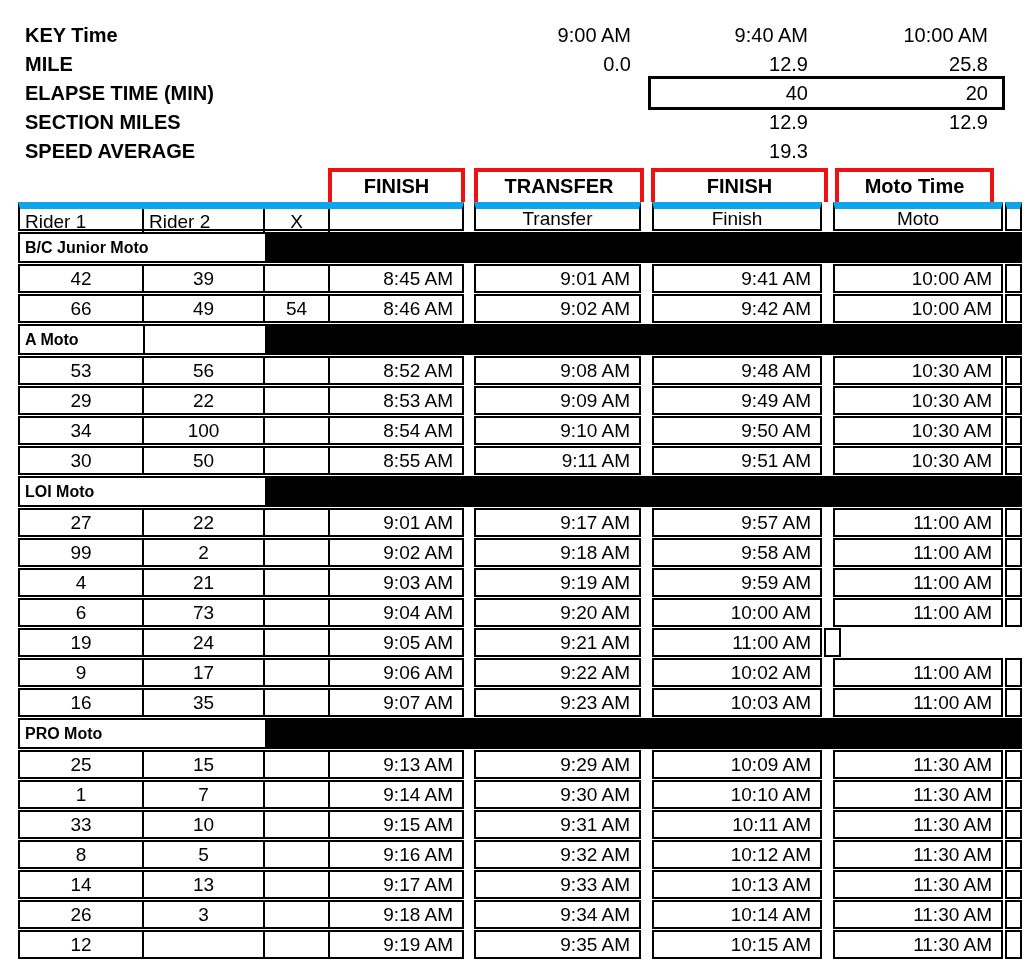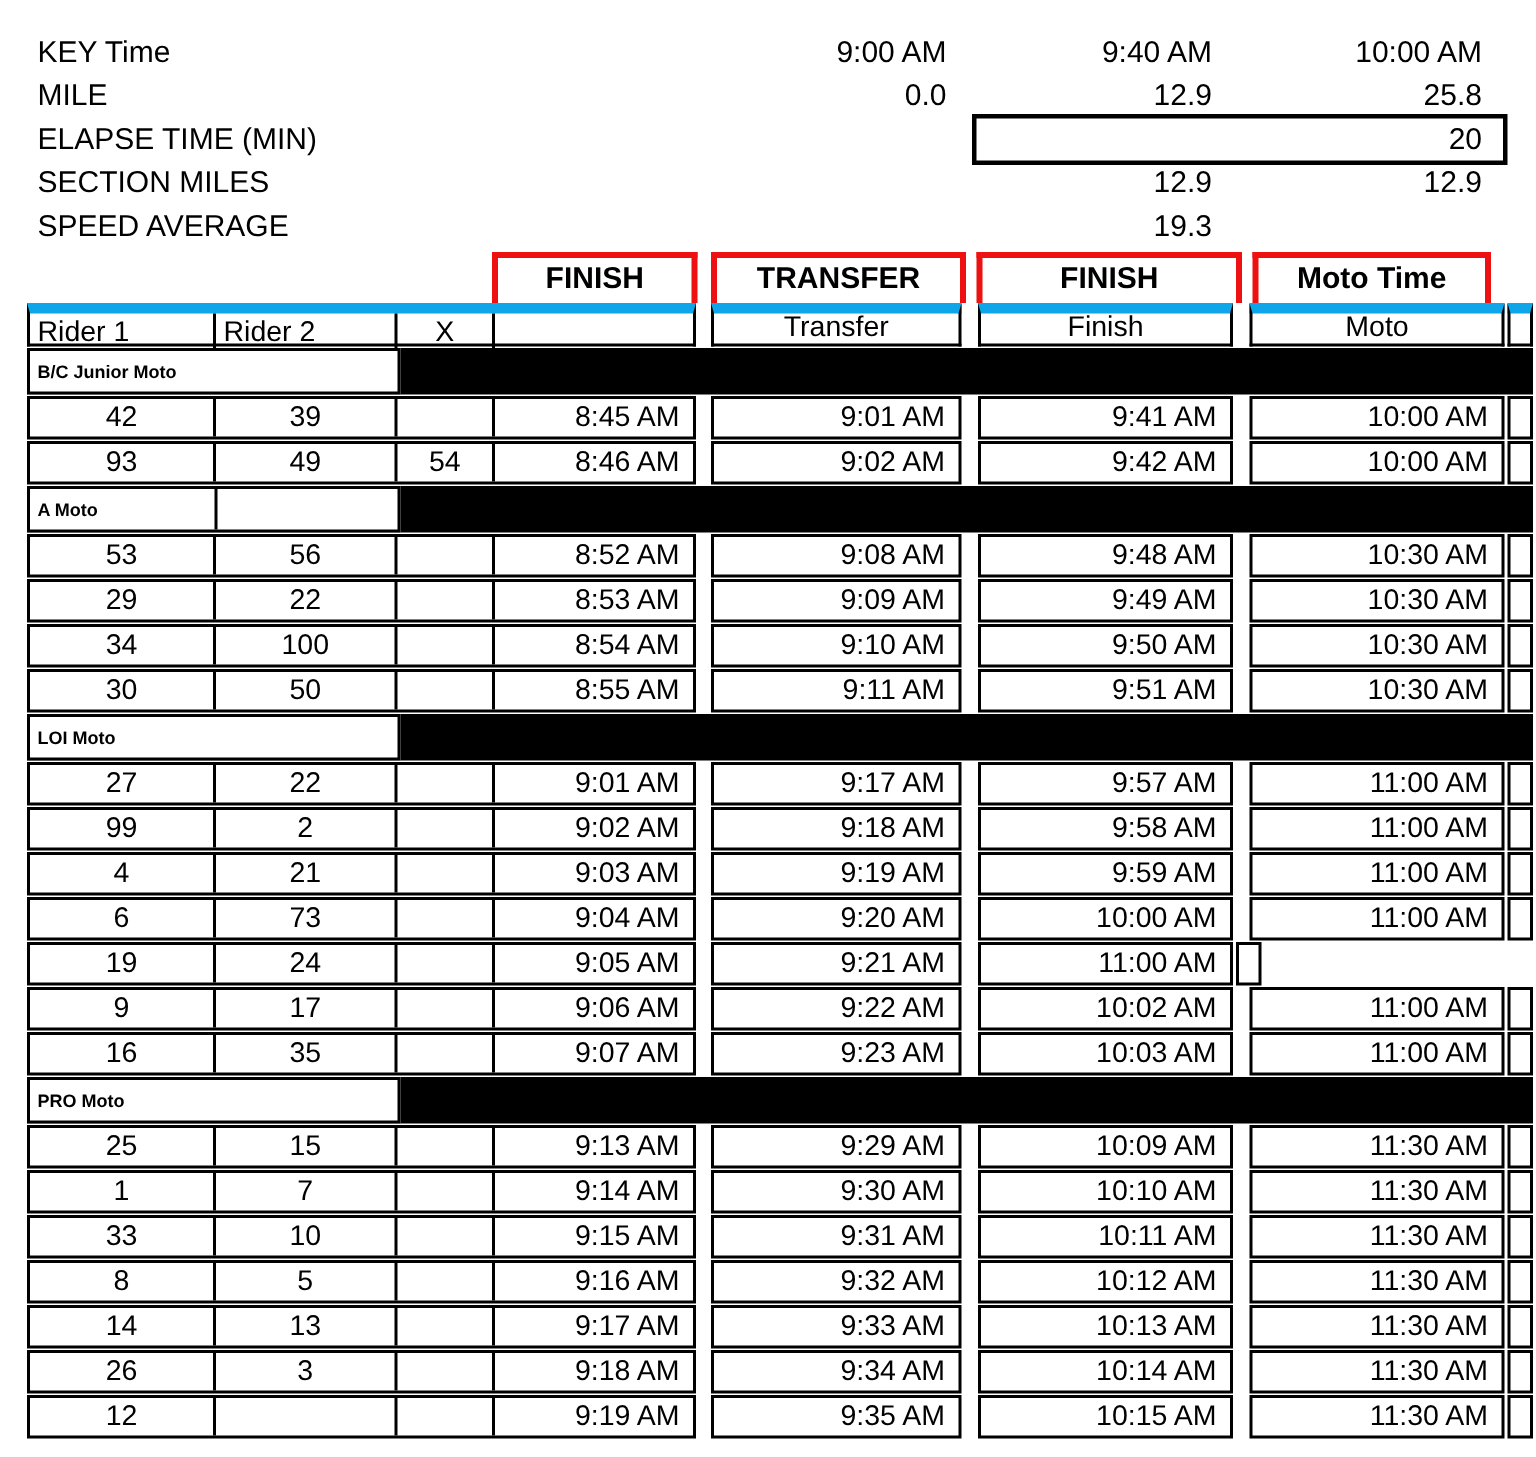--- a/index.html
+++ b/index.html
@@ -1,21 +1,21 @@
 <!DOCTYPE html>
 <html style="--accent: #ee1111;"><head>
 <meta charset="utf-8">
 <style>
   html,body{margin:0;padding:0;background:#fff;}
   body{width:1024px;height:971px;font-family:"Liberation Sans","DejaVu Sans",sans-serif;color:#000;overflow:hidden;}
 
   
   .summary{position:relative;padding-top:21px;}
   .srow{position:relative;height:29px;font-size:20px;line-height:29px;}
-  .slabel{position:absolute;left:25px;top:0;white-space:nowrap;}
+  .slabel{position:absolute;left:25px;top:0;white-space:nowrap;font-weight:bold;}
   .sval{position:absolute;top:0;width:300px;text-align:right;white-space:nowrap;}
   .sv1{left:331px;} .sv2{left:508px;} .sv3{left:688px;}
   .elapse-box{position:absolute;left:648px;top:-3px;width:357px;height:34px;
               border:3px solid #000;box-sizing:border-box;}
 
   
   .red-band{position:relative;height:36px;}
   .redbox{position:absolute;top:2px;height:34px;box-sizing:border-box;
           border:4px solid var(--accent,#ee1111);border-bottom:none;
           text-align:center;font-weight:bold;font-size:20px;line-height:28px;}
@@ -40,21 +40,21 @@
   .gcell{display:flex;align-items:center;justify-content:flex-end;padding-right:9px;font-size:19px;}
 
   
   .hrow .grp{border-top:7px solid #0ea5e9;}
   .hleft{justify-content:flex-start;padding-left:5px;}
   .hcenter{justify-content:center;padding-right:0;}
 
   
   .secbar{height:31px;width:1004px;background:#000;margin-bottom:1px;display:flex;box-sizing:border-box;}
   .seclabel{width:249px;height:31px;box-sizing:border-box;border:2px solid #000;background:#fff;
-            font-weight:bold;font-size:12px;display:flex;align-items:center;padding-left:5px;}
+            font-weight:bold;font-size:16px;display:flex;align-items:center;padding-left:5px;}
   .seclabel.split{padding-left:0;}
   .secl1{width:123px;height:27px;display:flex;align-items:center;padding-left:5px;box-sizing:border-box;}
   .secl2{flex:1;height:27px;border-left:2px solid #000;}
 </style>
 </head>
 <body>
 
 <div class="summary">
     <div class="srow">
       <div class="slabel">KEY Time</div>
@@ -65,20 +65,21 @@
     <div class="srow">
       <div class="slabel">MILE</div>
       <div class="sval sv1">0.0</div>
       <div class="sval sv2">12.9</div>
       <div class="sval sv3">25.8</div>
     </div>
     <div class="srow">
       <div class="elapse-box"></div>
       <div class="slabel">ELAPSE TIME (MIN)</div>
       <div class="sval sv1"></div>
+      <div class="sval sv2">40</div>
       <div class="sval sv3">20</div>
     </div>
     <div class="srow">
       <div class="slabel">SECTION MILES</div>
       <div class="sval sv1"></div>
       <div class="sval sv2">12.9</div>
       <div class="sval sv3">12.9</div>
     </div>
     <div class="srow">
       <div class="slabel">SPEED AVERAGE</div>
@@ -119,21 +120,21 @@
         <div class="c xcol bl"></div>
         <div class="c impound bl time">8:45 AM</div>
       </div>
       <div class="grp gtransfer gcell">9:01 AM</div>
       <div class="grp gfinish gcell">9:41 AM</div>
       <div class="grp gmoto gcell">10:00 AM</div>
       <div class="grp trailing"></div>
     </div>
     <div class="trow">
       <div class="grp grpA">
-        <div class="c rider1">93</div>
+        <div class="c rider1">66</div>
         <div class="c rider2 bl">49</div>
         <div class="c xcol bl">54</div>
         <div class="c impound bl time">8:46 AM</div>
       </div>
       <div class="grp gtransfer gcell">9:02 AM</div>
       <div class="grp gfinish gcell">9:42 AM</div>
       <div class="grp gmoto gcell">10:00 AM</div>
       <div class="grp trailing"></div>
     </div>
     <div class="secbar">

